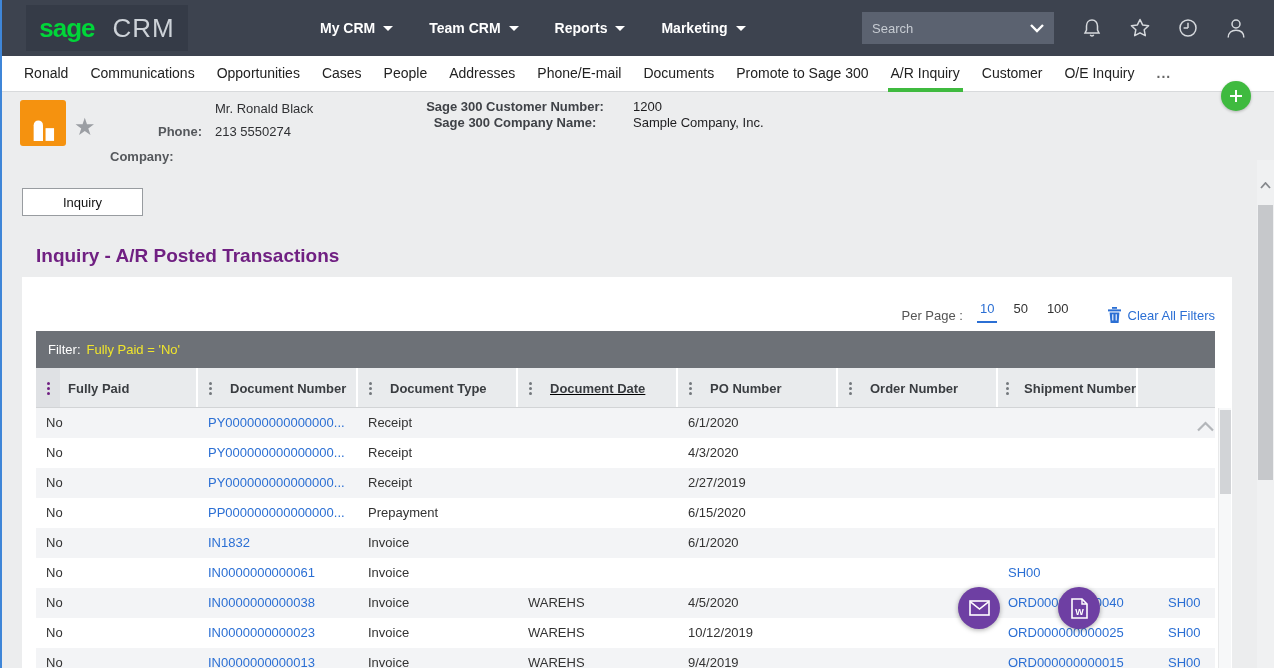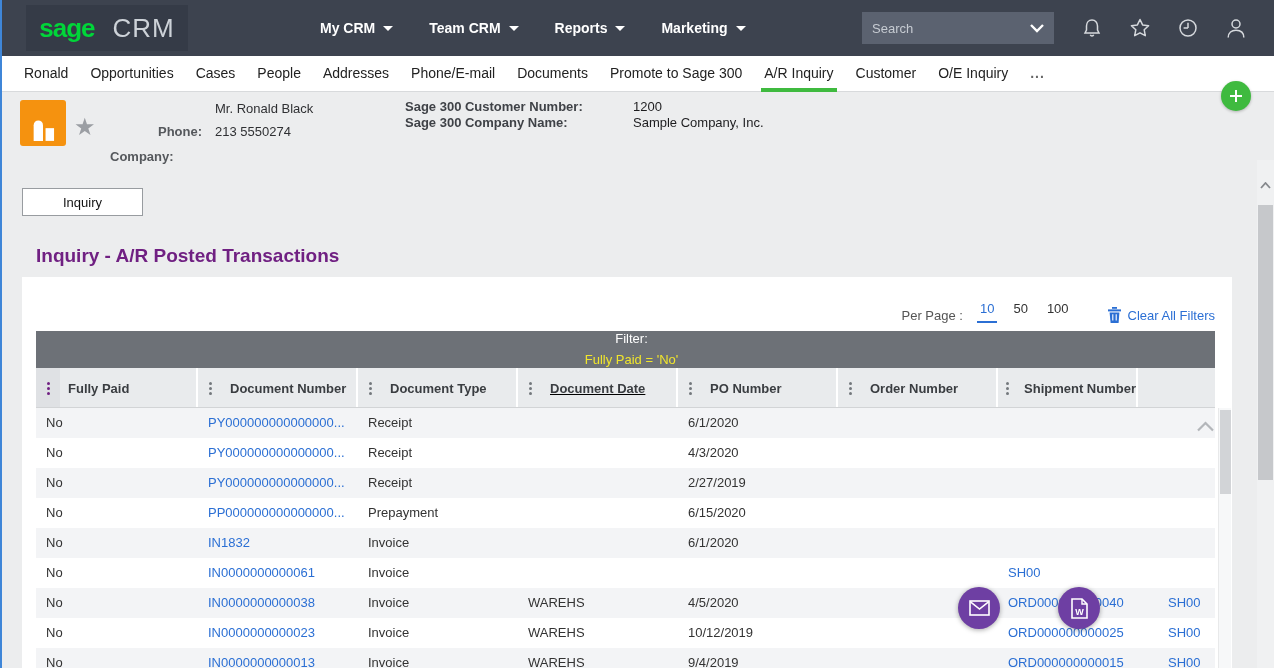--- a/index.html
+++ b/index.html
@@ -26,38 +26,38 @@
   .tabsbar { position:absolute; left:0; top:56px; width:1274px; height:36px; background:#fff; border-bottom:1px solid #d8dadc; display:flex; align-items:center; padding-left:24px; gap:22px; z-index:9; }
   .tab { font-size:14px; color:#222; height:36px; line-height:35px; position:relative; white-space:nowrap; cursor:pointer; }
   .tab.active::after { content:""; position:absolute; left:-3px; right:-3px; bottom:0; height:4px; background:var(--accent-green,#3FBA3F); }
   .tab.more { color:#666; font-weight:bold; letter-spacing:1px; }
 
   
   .company-icon { position:absolute; left:20px; top:100px; width:46px; height:46px; border-radius:3px; background:var(--company-icon-orange,#F5920F); display:flex; align-items:flex-end; justify-content:center; }
   .fav-star { position:absolute; left:74px; top:113px; font-size:24px; color:#9b9ea3; cursor:pointer; }
   .info-label { position:absolute; font-size:13px; font-weight:bold; color:#55585c; }
   .info-value { position:absolute; font-size:13px; color:#2f3033; }
-  .s300-labels { position:absolute; left:405px; top:99px; width:220px; text-align:left; font-size:13px; font-weight:bold; color:#3f4247; line-height:16px; }
+  .s300-labels { position:absolute; left:405px; top:99px; width:220px; text-align:center; font-size:13px; font-weight:bold; color:#3f4247; line-height:16px; }
   .s300-values { position:absolute; left:633px; top:99px; font-size:13px; color:#1d1d1f; line-height:16px; }
 
   
   .inquiry-btn { position:absolute; left:22px; top:188px; width:121px; height:28px; background:#fff; border:1px solid #989ca0; font-size:13px; color:#111; display:flex; align-items:center; justify-content:center; cursor:pointer; }
   .page-title { position:absolute; left:36px; top:245px; font-size:19px; font-weight:bold; color:var(--title-purple,#702082); }
 
   
   .panel { position:absolute; left:22px; top:277px; width:1210px; height:391px; background:#fff; }
 
   .pp-bar { position:absolute; right:17px; top:22px; display:flex; align-items:flex-end; gap:14px; }
   .pp-label { font-size:13px; color:#555; }
   .pp-opt { font-size:13px; color:#333; cursor:pointer; padding:2px 3px 5px; }
   .pp-opt.active { color:var(--link-blue,#2B6FD4); border-bottom:2px solid var(--link-blue,#2B6FD4); }
   .clear-filters { display:flex; align-items:center; gap:7px; margin-left:22px; cursor:pointer; }
   .clear-filters span { font-size:13px; color:var(--link-blue,#2B6FD4); }
 
-  .filterbar { position:absolute; left:14px; top:54px; width:1179px; height:37px; background:var(--filter-bar-bg,#6D7177); display:flex; align-items:center; padding-left:12px; gap:6px; font-size:13px;flex-direction:column; }
+  .filterbar { position:absolute; left:14px; top:54px; width:1179px; height:37px; background:var(--filter-bar-bg,#6D7177); display:flex; align-items:center; padding-left:12px; gap:6px; font-size:13px; }
   .filter-prefix { color:#fff; }
   .filter-expr { color:var(--filter-yellow,#F0E52C); }
 
   .gridhead { position:absolute; left:14px; top:91px; width:1179px; height:40px; background:#e9ebed; display:flex; overflow:hidden; border-bottom:1px solid #d2d4d6; }
   .th { flex:0 0 auto; display:flex; align-items:center; height:40px; border-right:2px solid #fff; cursor:pointer; }
   .kebabwrap { width:24px; height:40px; display:flex; align-items:center; justify-content:center; cursor:pointer; }
   .th.filtered .kebabwrap { background:#dfe1e4; }
   .kebab { display:flex; flex-direction:column; gap:2px; color:#74787d; }
   .th.filtered .kebab { color:var(--title-purple,#702082); }
   .kebab i { width:3px; height:3px; background:currentColor; border-radius:50%; }
@@ -140,20 +140,21 @@
       <svg width="22" height="22" viewBox="0 0 22 22" fill="none" stroke="#d6d9dd" stroke-width="1.5">
           <circle cx="11" cy="7" r="4"></circle>
           <path d="M3.2 20.5c0-5 3.5-7.3 7.8-7.3s7.8 2.3 7.8 7.3"></path>
         </svg>
     </span>
   </div>
 </div>
 
 <div class="tabsbar">
     <div class="tab">Ronald</div>
+    <div class="tab">Communications</div>
     <div class="tab">Opportunities</div>
     <div class="tab">Cases</div>
     <div class="tab">People</div>
     <div class="tab">Addresses</div>
     <div class="tab">Phone/E-mail</div>
     <div class="tab">Documents</div>
     <div class="tab">Promote to Sage 300</div>
     <div class="tab active">A/R Inquiry</div>
     <div class="tab">Customer</div>
     <div class="tab">O/E Inquiry</div>

